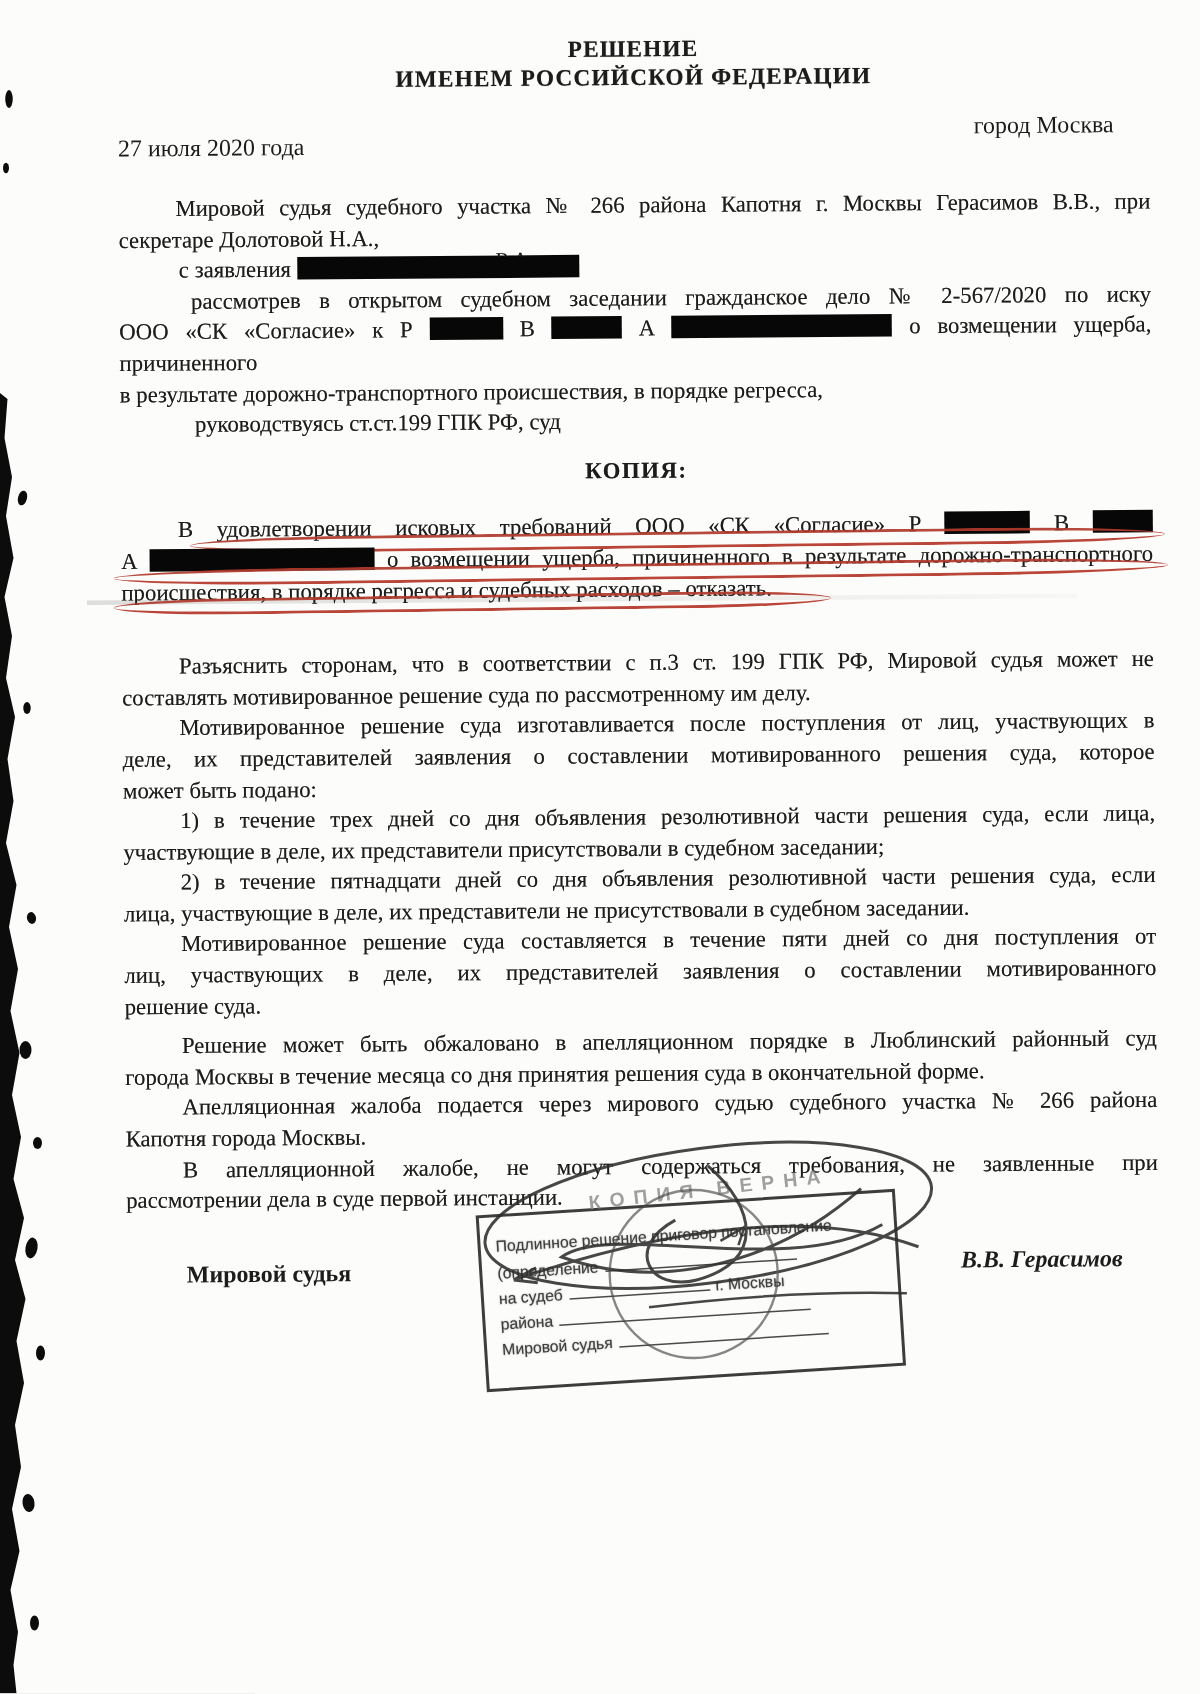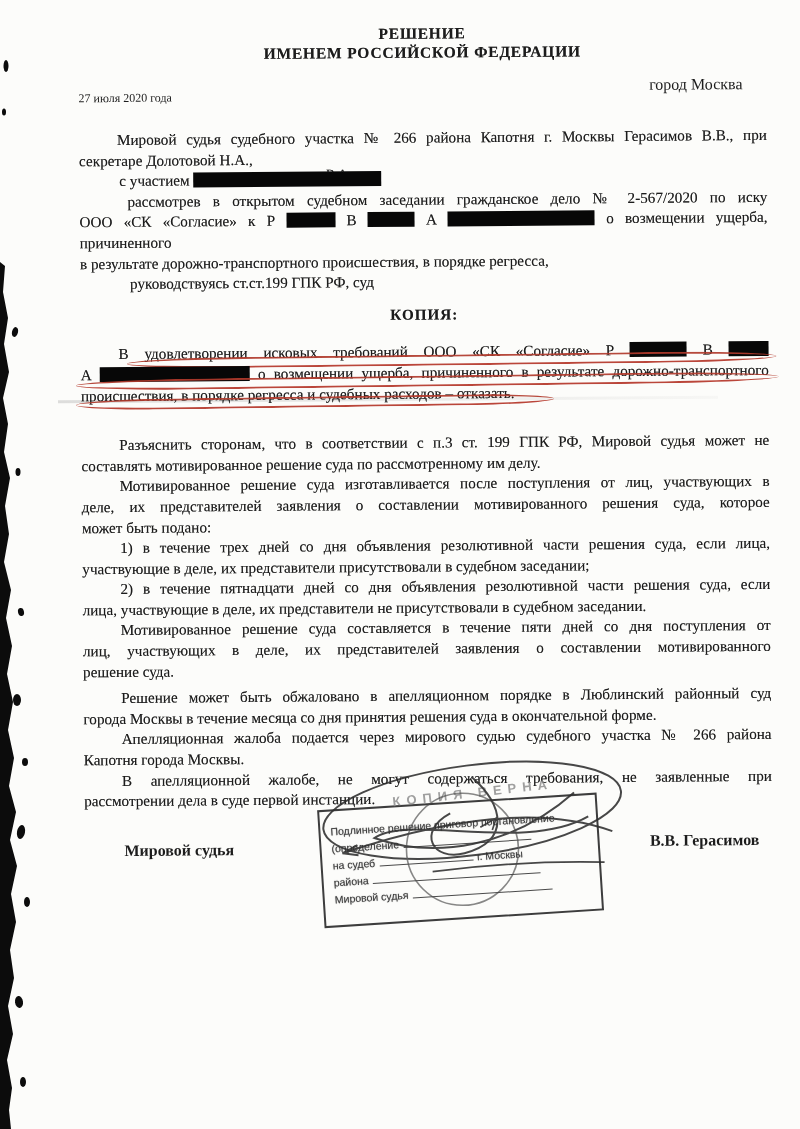--- a/index.html
+++ b/index.html
@@ -3,36 +3,36 @@
 <meta charset="utf-8">
 <style>
   html,body{margin:0;padding:0;background:#e8e8e8;}
   .page{position:relative;width:800px;height:1129px;background:#fcfcfa;overflow:hidden;
         font-family:"Liberation Serif","DejaVu Serif",serif;color:#1c1c1c;margin:0 auto;}
   .content{position:absolute;left:78px;top:26px;width:688px;transform:rotate(-0.45deg);transform-origin:40px 0;}
   .title{ text-align:center;font-weight:bold;font-size:15.5px;line-height:19px;letter-spacing:0.8px;
           text-shadow:0 0 0.5px rgba(20,20,20,.6);}
   .hdr-row{position:relative;height:48px;}
   .hdr-city{position:absolute;right:24px;top:16px;font-size:16px;}
-  .hdr-date{position:absolute;left:0;top:27px;font-size:12px;}
+  .hdr-date{position:absolute;left:0;top:27px;font-size:16px;}
   .text-block{margin-top:18px;font-size:15.2px;line-height:20.6px;
           text-shadow:0 0 0.4px rgba(25,25,25,.55);}
   .ln{position:relative;min-height:20.6px;white-space:nowrap;}
   .jst{white-space:normal;text-align:justify;text-align-last:justify;}
   .heading{text-align:center;text-align-last:center;font-weight:bold;letter-spacing:1px;white-space:normal;}
   .redact{display:inline-block;height:15px;background:#070707;vertical-align:-2px;position:relative;}
   .peek{position:absolute;top:-7px;right:34px;height:8px;overflow:hidden;font-size:13px;color:#1b1b1b;}
   .dec .rl{position:absolute;bottom:-3px;height:7px;border-top:2px solid #b13a2c;border-bottom:2px solid #b5372a;
            border-radius:40%/100%;opacity:.92;}
   .dec1 .rl{left:46px;right:-8px;transform:rotate(-0.25deg);}
   .dec2 .rl{left:-5px;right:-10px;transform:rotate(-0.3deg);}
   .dec3 .rl{left:-5px;width:478px;transform:rotate(-0.35deg);}
   .sig-row{position:relative;margin-top:16px;height:40px;font-weight:bold;font-size:16px;}
   .sig-label{position:absolute;left:40px;top:14px;}
-  .sig-name{position:absolute;right:13px;top:8px;}
+  .sig-name{position:absolute;right:24px;top:8px;font-style:italic;}
   
   .stamp-wrap{position:absolute;left:228px;top:732px;width:336px;height:192px;}
   .stampbox{position:absolute;left:8px;top:46px;width:258px;height:96px;border:2px solid #3d3d3d;
             transform:rotate(-3.2deg);padding:14px 8px 4px 10px;
             font-family:"Liberation Sans","DejaVu Sans",sans-serif;font-size:10.5px;color:#3f3f3f;
             text-shadow:0 0 1px rgba(70,70,70,.65);}
   .srow{height:17px;white-space:nowrap;}
   .sline{display:inline-block;border-bottom:1.4px solid #4a4a4a;height:9px;margin:0 4px;}
   .copy-mark{position:absolute;left:80px;top:30px;transform:rotate(-6deg);color:#8f8f8f;
              font-family:"Liberation Sans","DejaVu Sans",sans-serif;font-weight:bold;
@@ -76,21 +76,21 @@
     </div>
 
     <div class="hdr-row">
       <span class="hdr-city">город Москва</span>
       <span class="hdr-date">27 июля 2020 года</span>
     </div>
 
     <div class="text-block">
         <div class="ln jst" style="padding-left: 38px;"><span>Мировой судья судебного участка № 266 района Капотня г. Москвы Герасимов В.В.,  при</span> </div>
         <div class="ln "><span>секретаре Долотовой Н.А.,</span> </div>
-        <div class="ln " style="padding-left: 40px;"><span>с участием</span> <span class="redact" style="width: 188px;"><span class="peek">В.А</span></span> </div>
+        <div class="ln " style="padding-left: 40px;"><span>с заявления</span> <span class="redact" style="width: 188px;"><span class="peek">В.А</span></span> </div>
         <div class="ln jst" style="padding-left: 48px;"><span>рассмотрев в открытом судебном заседании гражданское дело № 2-567/2020 по иску</span> </div>
         <div class="ln jst"><span>ООО «СК «Согласие» к Р</span> <span class="redact" style="width: 49px;"></span> <span>В</span> <span class="redact" style="width: 47px;"></span> <span>А</span> <span class="redact" style="width: 147px;"></span> <span>о возмещении ущерба, причиненного</span> </div>
         <div class="ln "><span>в результате дорожно-транспортного происшествия, в порядке регресса,</span> </div>
         <div class="ln " style="padding-left: 50px;"><span>руководствуясь ст.ст.199  ГПК РФ, суд</span> </div>
         <div class="ln heading" style="margin-top: 12px;"><span>КОПИЯ:</span> </div>
         <div class="ln dec dec1 jst" style="padding-left: 38px; margin-top: 17px;"><span>В удовлетворении исковых требований ООО «СК «Согласие» Р</span> <span class="redact" style="width: 57px;"></span> <span>В</span> <span class="redact" style="width: 40px;"></span> <i class="rl"></i></div>
         <div class="ln dec dec2 jst"><span>А</span> <span class="redact" style="width: 150px;"></span> <span>о возмещении ущерба, причиненного в результате дорожно-транспортного</span> <i class="rl"></i></div>
         <div class="ln dec dec3"><span>происшествия, в порядке регресса и судебных расходов – отказать.</span> <i class="rl"></i></div>
         <div class="ln jst" style="padding-left: 38px; margin-top: 29px;"><span>Разъяснить сторонам, что в соответствии с п.3 ст. 199 ГПК РФ, Мировой судья может не</span> </div>
         <div class="ln "><span>составлять мотивированное решение суда по рассмотренному им делу.</span> </div>

